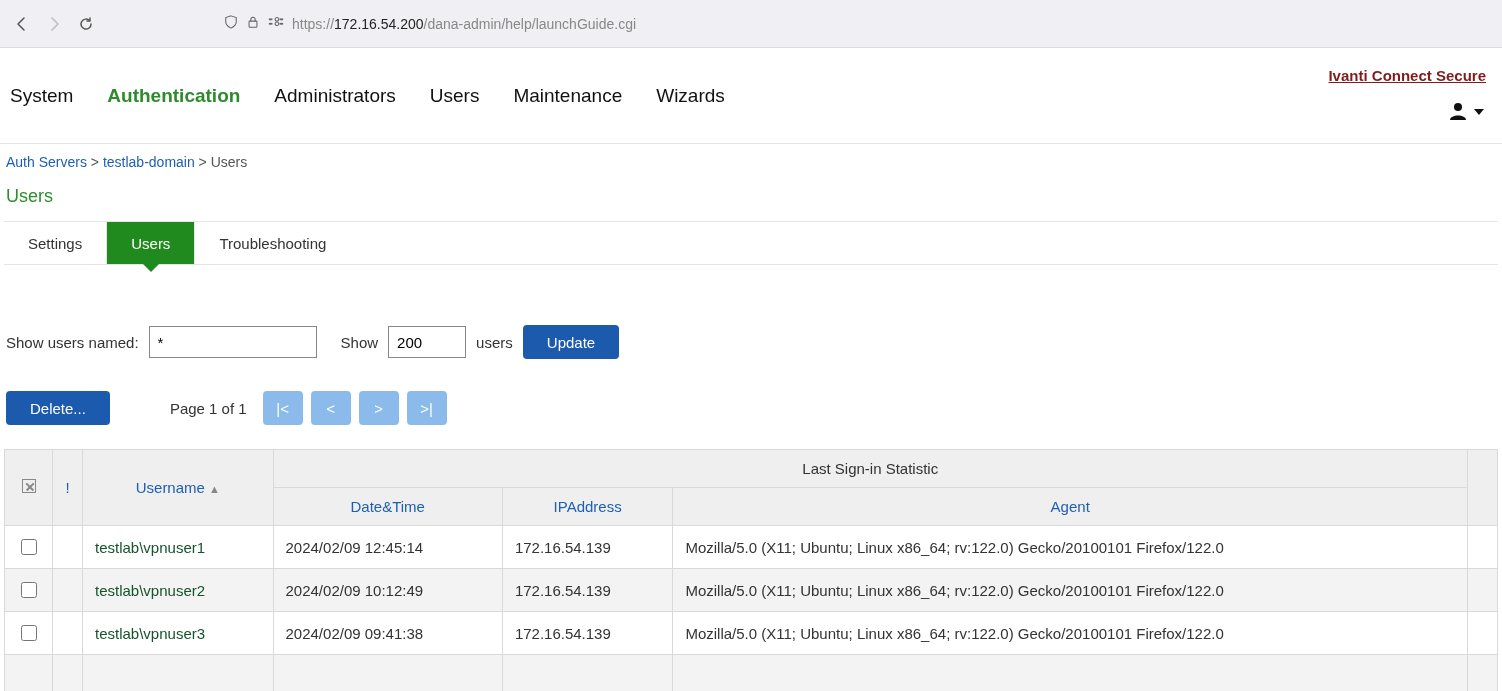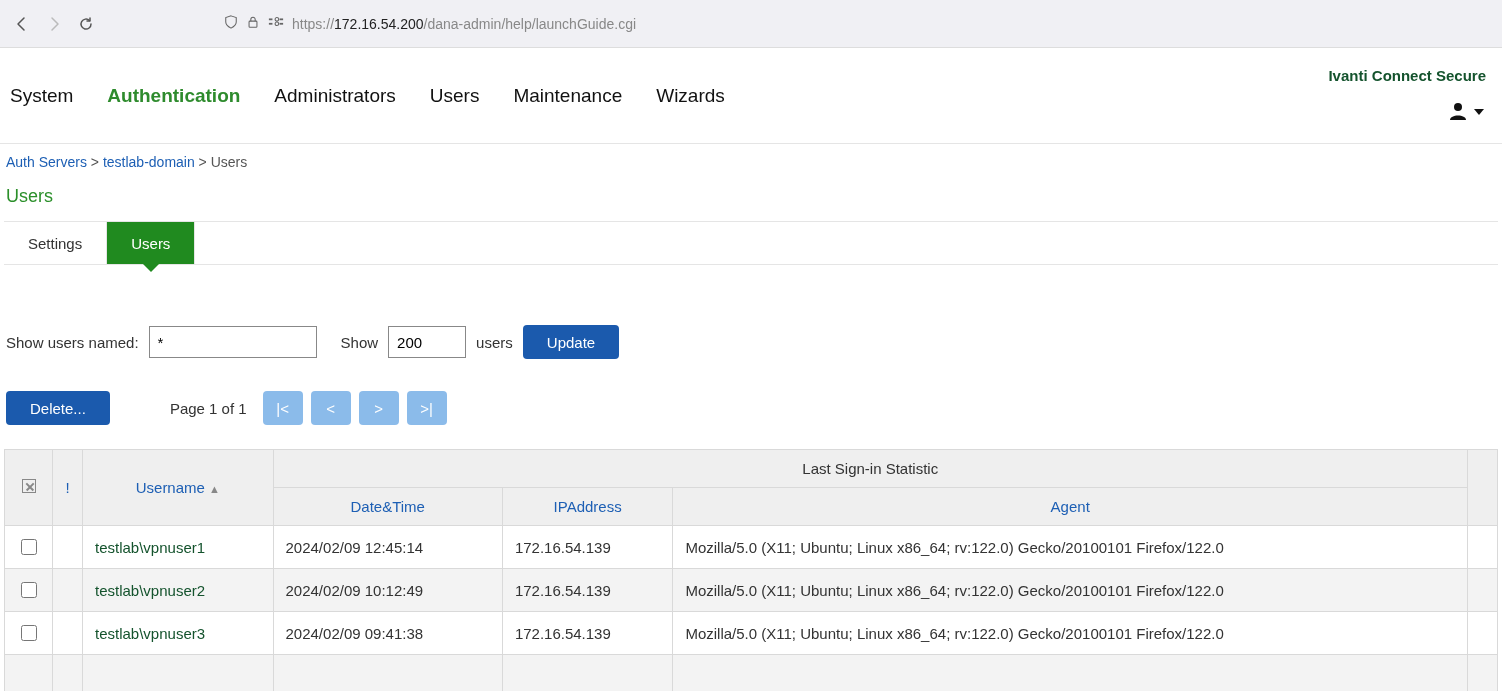--- a/index.html
+++ b/index.html
@@ -80,21 +80,21 @@
     color: #111;
   }
   .top-nav .active { color: #2e8b2d; font-weight:600; }
   .top-nav span { cursor: pointer; }
   .header-right {
     display: flex;
     flex-direction: column;
     align-items: flex-end;
     gap: 18px;
   }
-  .brand-text { font-size: 15px; font-weight: 700; color:#14532d; }
+  .brand-text { font-size: 15px; font-weight: 700; color:#7f1d1d;text-decoration:underline; }
   .user-chip { display:flex; align-items:center; gap:4px; font-size:18px; cursor:pointer; }
 
   
   .breadcrumb {
     padding: 10px 6px 4px;
     font-size: 14px;
     color: #555;
   }
   .breadcrumb a { color: #1d5fb4; text-decoration: none; cursor:pointer; }
 
@@ -301,20 +301,21 @@
 
 <div class="breadcrumb" id="breadcrumb"><a>Auth Servers</a> &gt; <a>testlab-domain</a> &gt; <span>Users</span></div>
 
 <div class="page-title">Users</div>
 
 <div class="tabs-row" id="subtabs">
     <div class="tab">Settings</div>
     <div class="tab-sep"></div>
     <div class="tab active">Users</div>
     <div class="tab-sep"></div>
+    <div class="tab">Troubleshooting</div>
   </div>
 
 <div class="filter-row">
   <span>Show users named:</span>
   <input type="text" class="filter-named" value="*" style="">
   <span class="show-gap">Show</span>
   <input type="text" class="filter-show" value="200" style="">
   <span>users</span>
   <button class="btn btn-blue">Update</button>
 </div>

